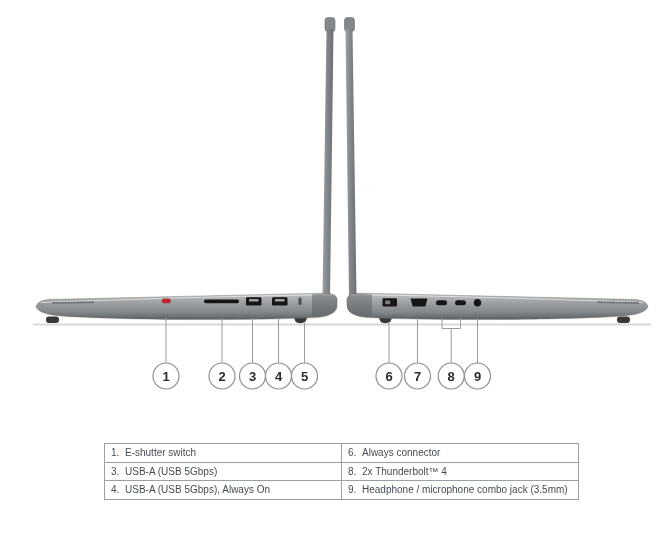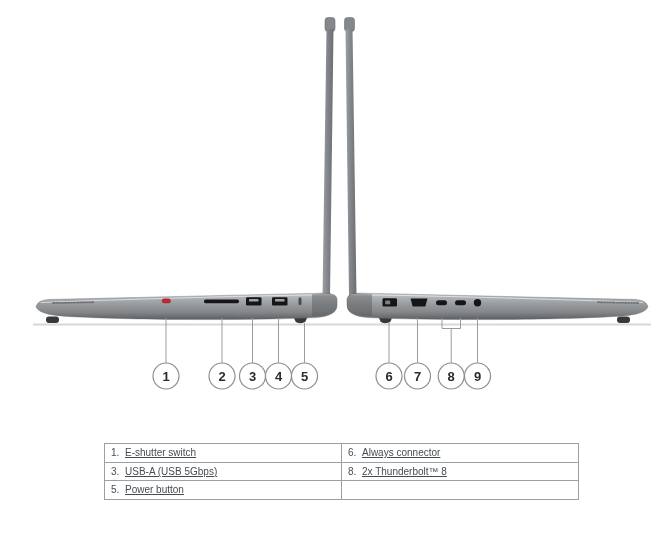--- a/index.html
+++ b/index.html
@@ -7,21 +7,21 @@
         font-family:"Liberation Sans",sans-serif;}
   #diagram{position:absolute;left:0;top:0;}
   .callout-num{font-family:"Liberation Sans",sans-serif;font-size:13px;font-weight:bold;
                fill:#2b2b2b;text-anchor:middle;}
   
   #legend{position:absolute;left:104px;top:443px;width:475px;border-collapse:collapse;
           table-layout:fixed;font-size:10px;color:#454c52;}
   #legend td{border:1px solid #9aa0a4;height:17.6px;padding:0;vertical-align:middle;
              white-space:nowrap;overflow:hidden;}
   #legend .num{display:inline-block;min-width:14px;margin-left:6px;}
-  #legend .lbl{display:inline-block;text-decoration:underline;}
+  #legend .lbl{display:inline-block;}
 </style>
 </head>
 <body>
 
 <div id="page">
 
   <svg id="diagram" width="670" height="430" viewBox="0 0 670 430">
     <defs>
       <linearGradient id="bodyGrad" x1="0" y1="0" x2="0" y2="1">
         <stop offset="0" stop-color="#c2c5c7"></stop>
@@ -154,27 +154,27 @@
         </td>
         <td>
           <span class="num">6.</span><span class="lbl">Always connector</span>
         </td>
       </tr>
       <tr>
         <td>
           <span class="num">3.</span><span class="lbl">USB-A (USB 5Gbps)</span>
         </td>
         <td>
-          <span class="num">8.</span><span class="lbl">2x Thunderbolt™ 8</span>
+          <span class="num">8.</span><span class="lbl">2x Thunderbolt™ 4</span>
         </td>
       </tr>
       <tr>
         <td>
-          <span class="num">5.</span><span class="lbl">Power button</span>
+          <span class="num">4.</span><span class="lbl">USB-A (USB 5Gbps), Always On</span>
         </td>
         <td>
-          <span class="num"></span><span class="lbl"></span>
+          <span class="num">9.</span><span class="lbl">Headphone / microphone combo jack (3.5mm)</span>
         </td>
       </tr>
     </tbody>
   </table>
 
 </div>
 
 </body></html>

